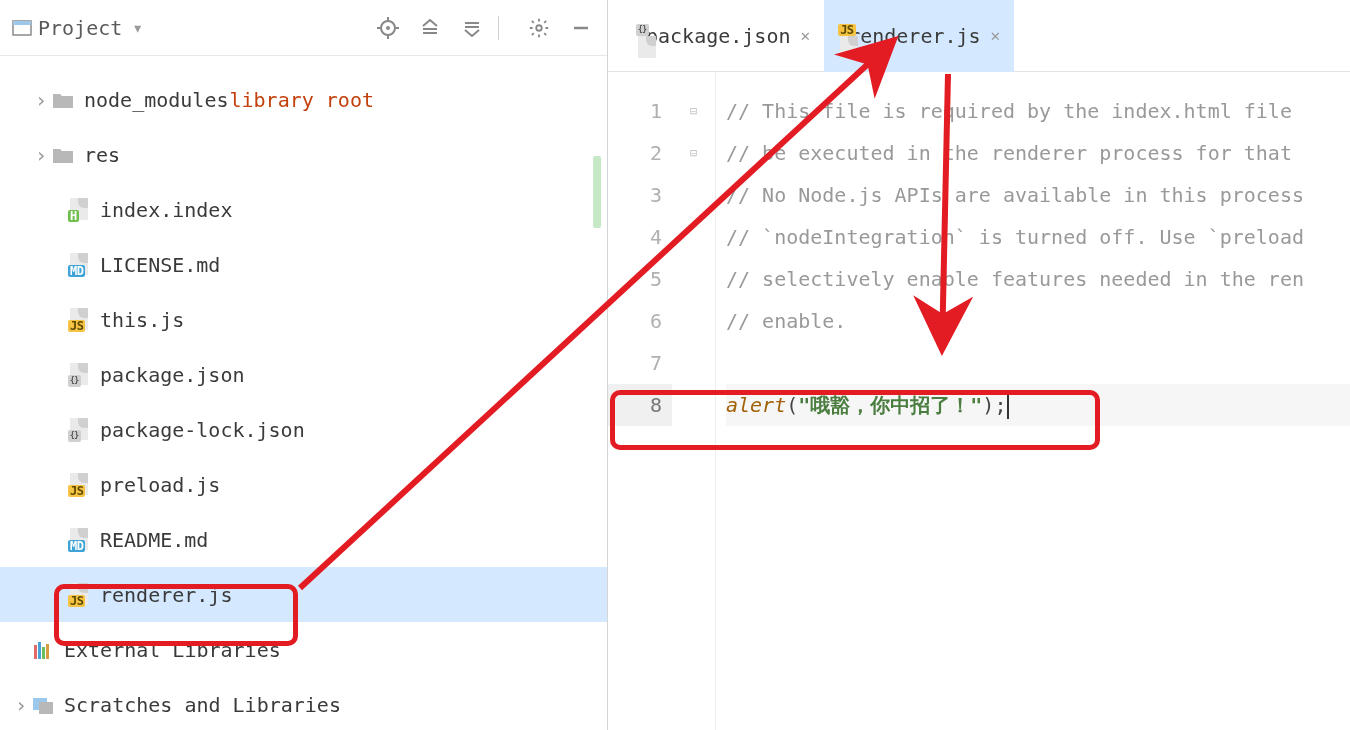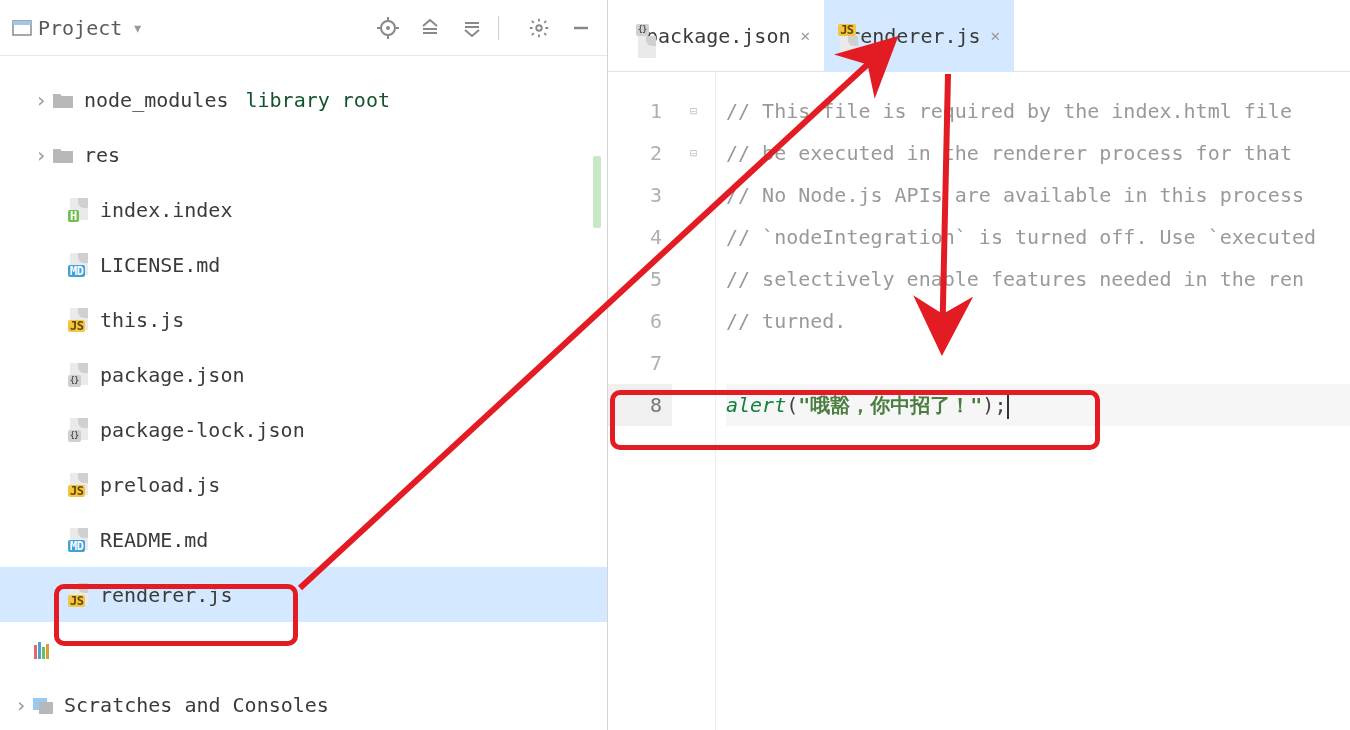--- a/index.html
+++ b/index.html
@@ -19,21 +19,21 @@
 .tool-icon { width: 28px; height: 28px; display: inline-flex; align-items: center; justify-content: center; color: #767676; margin-left: 14px; }
 .tool-icon svg { display: block; }
 
 .tree { padding: 16px 0 0 0; position: relative; flex: 1; }
 .tree-item { display: flex; align-items: center; height: 55px; padding-left: 32px; color: #3a3a3a; font-size: 20px; position: relative; }
 .tree-item.depth1 { padding-left: 32px; }
 .tree-item.depth2 { padding-left: 66px; }
 .tree-item .expander { width: 18px; color: #9a9a9a; display: inline-flex; justify-content: center; }
 .tree-item .icon { width: 26px; height: 24px; margin-right: 8px; display: inline-flex; align-items: center; justify-content: center; flex-shrink: 0; }
 .tree-item .label { white-space: nowrap; }
-.tree-item .suffix { color: #14532d; margin-left: 17px; }
+.tree-item .suffix { color: #c2410c; margin-left: 1px; }
 .tree-item.selected { background: #d4e8ff; }
 .tree .green-bar { position: absolute; right: 6px; top: 100px; width: 8px; height: 72px; background: #c7e8c7; border-radius: 2px; }
 
 .fileicon { position: relative; width: 22px; height: 24px; }
 .fileicon .page { position: absolute; left: 2px; top: 0; width: 18px; height: 22px; background: #eaeaea; border-top-right-radius: 6px; }
 .fileicon .page::after { content: ""; position: absolute; right: 0; top: 0; width: 10px; height: 10px; background: #d0d0d0; border-bottom-left-radius: 6px; }
 .fileicon .badge { position: absolute; left: 0; bottom: 0; padding: 0 2px; font-size: 12px; font-weight: bold; line-height: 12px; border-radius: 2px; color: #fff; letter-spacing: -0.5px; }
 .badge.js { background: #f6c343; color: #5a4a00; }
 .badge.md { background: #3ea3d6; }
 .badge.h  { background: #6ebf4b; }
@@ -48,21 +48,21 @@
 
 .code-area { display: flex; flex: 1; font-size: 20px; }
 .gutter { width: 64px; text-align: right; padding: 18px 10px 0 0; color: #b0b0b0; line-height: 42px; font-family: inherit; }
 .gutter .ln.hl { background: #f0f0f0; color: #777; display: block; margin-right: -10px; padding-right: 10px; }
 .fold-strip { width: 44px; padding-top: 18px; line-height: 42px; color: #c8c8c8; text-align: center; border-right: 1px solid #eee; }
 .fold-strip .fh { font-size: 12px; }
 .code-body { flex: 1; padding: 18px 0 0 10px; line-height: 42px; color: #888; position: relative; }
 .code-line { white-space: pre; }
 .code-line.hlrow { background: #f6f6f6; display: block; }
 .c-comm { color: #999; }
-.c-func { color: #15803d; font-style: italic; }
+.c-func { color: #a16207; font-style: italic; }
 .c-str  { color: #4a7d3f; font-weight: 600; }
 .c-punc { color: #444; }
 .cursor { display: inline-block; width: 2px; height: 24px; background: #333; vertical-align: middle; margin-left: 1px; }
 
 
 .anno { position: absolute; pointer-events: none; }
 .red-box { border: 5px solid #e31b23; border-radius: 10px; }
 svg.arrows { position: absolute; left: 0; top: 0; pointer-events: none; }
 </style>
 </head>
@@ -227,31 +227,32 @@
 
       <div class="tree-item" style="padding-left:30px;">
         <span class="icon">
             <svg width="22" height="22" viewBox="0 0 22 22">
               <rect x="2" y="6" width="3" height="14" fill="#e46a6a"></rect>
               <rect x="6" y="3" width="3" height="17" fill="#4aa3d6"></rect>
               <rect x="10" y="8" width="3" height="12" fill="#6abf5a"></rect>
               <rect x="14" y="5" width="3" height="15" fill="#d89b3e"></rect>
             </svg>
           </span>
+        <span class="label">External Libraries</span>
       </div>
 
       <div class="tree-item" style="padding-left:12px;">
         <span class="expander">›</span>
         <span class="icon">
             <svg width="22" height="20" viewBox="0 0 22 20">
               <rect x="1" y="3" width="14" height="12" fill="#9cc8ec"></rect>
               <rect x="7" y="7" width="14" height="12" fill="#b8b8b8"></rect>
             </svg>
           </span>
-        <span class="label">Scratches and Consoles</span>
+        <span class="label">Scratches and Libraries</span>
       </div>
     </div>
   </div>
 
   <div class="editor">
     <div class="tabs">
       <div class="tab">
         <span class="icon"><span class="fileicon"><span class="page"></span><span class="badge json">{}</span></span></span>
         <span>package.json</span>
         <span class="close">✕</span>
@@ -281,23 +282,23 @@
           <div></div>
           <div></div>
         <div class="fh">⊟</div>
           <div></div>
           <div></div>
       </div>
       <div class="code-body">
         <div class="code-line"><span class="c-comm">// This file is required by the index.html file </span></div>
         <div class="code-line"><span class="c-comm">// be executed in the renderer process for that </span></div>
         <div class="code-line"><span class="c-comm">// No Node.js APIs are available in this process </span></div>
-        <div class="code-line"><span class="c-comm">// `nodeIntegration` is turned off. Use `executed</span></div>
+        <div class="code-line"><span class="c-comm">// `nodeIntegration` is turned off. Use `preload</span></div>
         <div class="code-line"><span class="c-comm">// selectively enable features needed in the ren</span></div>
-        <div class="code-line"><span class="c-comm">// turned.</span></div>
+        <div class="code-line"><span class="c-comm">// enable.</span></div>
         <div class="code-line">&nbsp;</div>
         <div class="code-line hlrow"><span class="c-func">alert</span><span class="c-punc">(</span><span class="c-str">"哦豁，你中招了！"</span><span class="c-punc">);</span><span class="cursor"></span></div>
       </div>
     </div>
   </div>
 </div>
 
 <div class="anno red-box" style="left:54px; top:584px; width:244px; height:62px;"></div>
 <div class="anno red-box" style="left:610px; top:390px; width:490px; height:60px;"></div>
 

